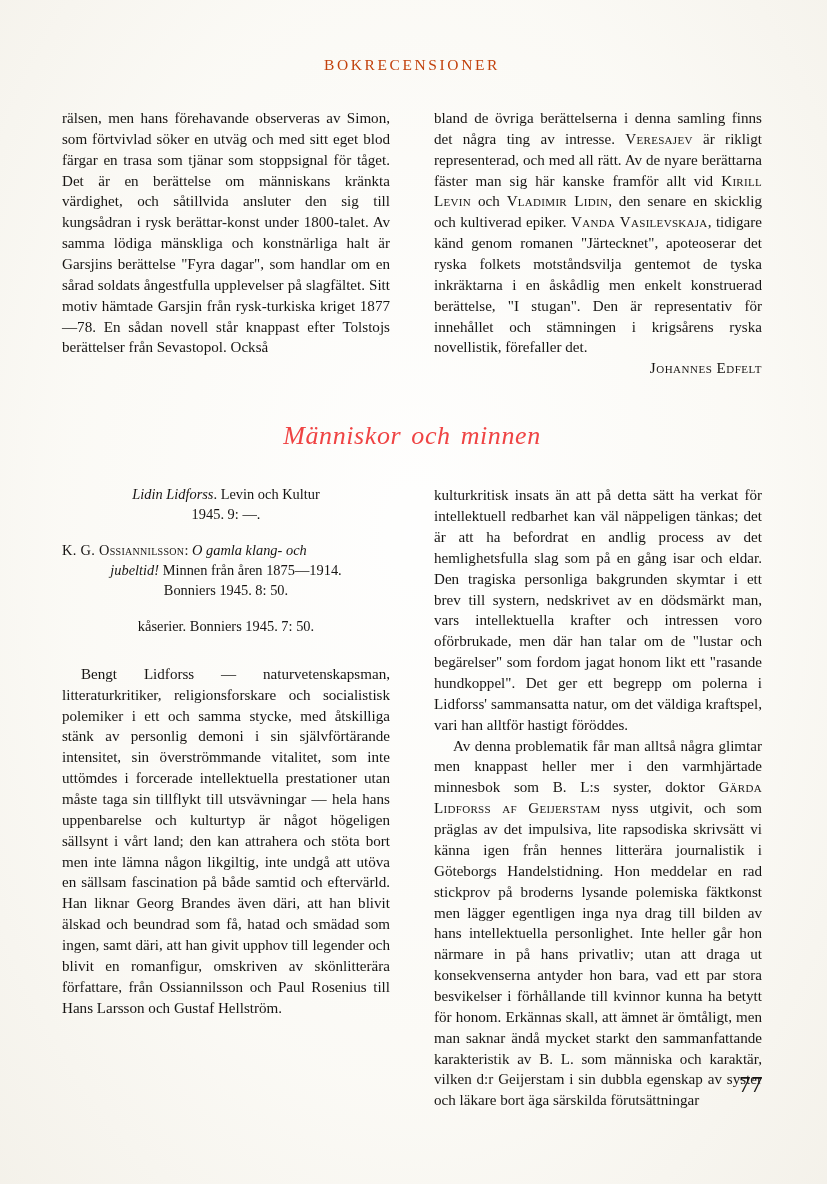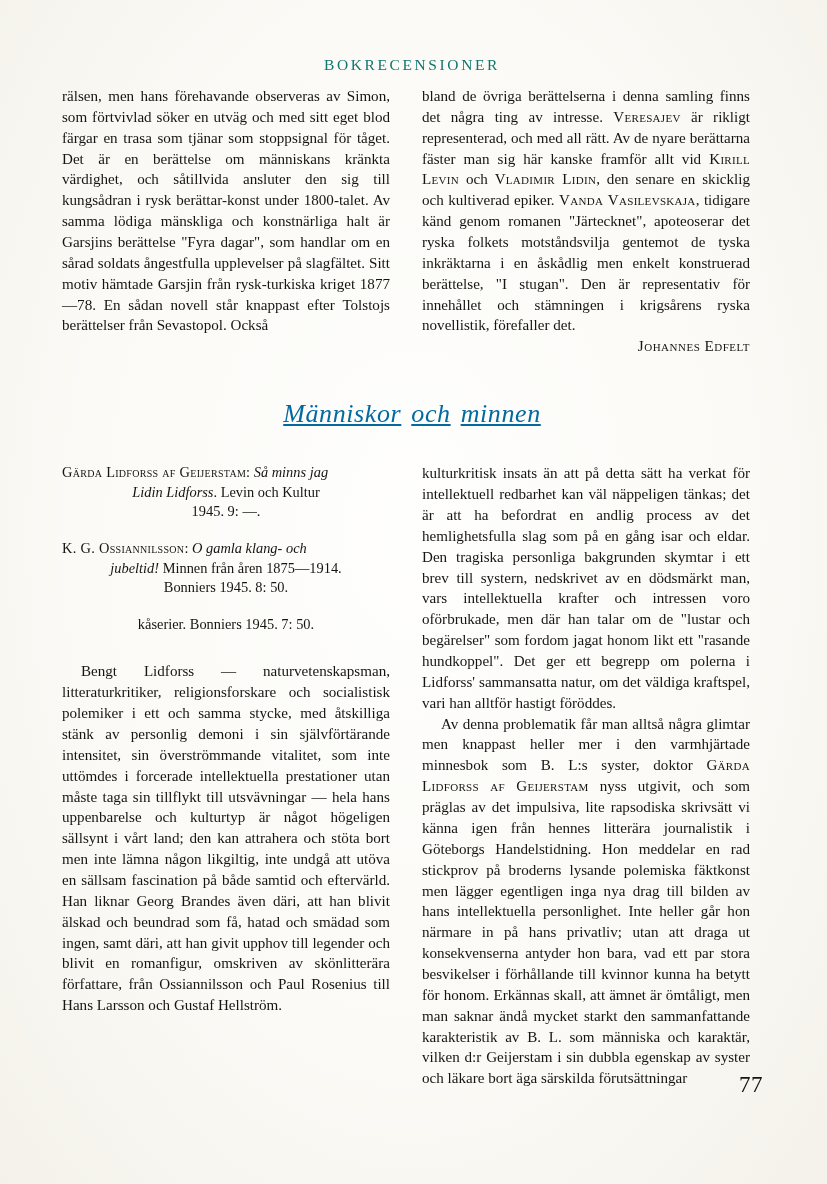--- a/index.html
+++ b/index.html
@@ -33,26 +33,27 @@
     left: 62px;
     top: 56px;
     width: 700px;
   }
 
   .running-head {
     text-align: center;
     font-size: 15.5px;
     letter-spacing: 2.6px;
     font-weight: 400;
-    margin: 0 0 12px 0;
-    color: #0f766e;
+    margin: 0 0 34px 0;
+    color: #c2410c;
   }
 
   .cols {
     display: flex;
+    justify-content: space-between;
     column-gap: 32px;
   }
   .col {
     width: 328px;
   }
 
   p {
     margin: 0;
     font-size: 15.1px;
     line-height: 1.383;
@@ -77,22 +78,21 @@
     letter-spacing: 0.5px;
   }
 
   .section-title {
     text-align: center;
     font-style: italic;
     font-size: 26px;
     font-weight: 400;
     letter-spacing: 0.6px;
     margin: 44px 0 34px 0;
-    color: #0369a1;
-    text-decoration: underline;
+    color: #ef4444;
   }
   .section-title .word { padding: 0 5px; }
 
   .biblio {
     margin-bottom: 17px;
     font-size: 14.4px;
     line-height: 1.36;
     text-align: center;
   }
   .biblio .l1 { text-align: left; }
@@ -130,21 +130,20 @@
 
     <h2 class="section-title">
       <span class="word">Människor</span><span class="word">och</span><span class="word">minnen</span>
     </h2>
 
     <div class="cols">
       <div class="col">
 
         <div>
           <div class="biblio">
-            <div class="l1"><span class="sc">Gärda Lidforss af Geijerstam</span><span>: </span><span class="it">Så minns jag</span></div>
             <div class="l2"><span class="it">Lidin Lidforss</span><span>. Levin och Kultur</span></div>
             <div class="l3"><span>1945. 9: —.</span></div>
           </div>
           <div class="biblio">
             <div class="l1"><span class="sc">K. G. Ossiannilsson</span><span>: </span><span class="it">O gamla klang- och</span></div>
             <div class="l2"><span class="it">jubeltid!</span><span> Minnen från åren 1875—1914.</span></div>
             <div class="l3"><span>Bonniers 1945. 8: 50.</span></div>
           </div>
           <div class="biblio">
             <div class="l2"><span>kåserier. Bonniers 1945. 7: 50.</span></div>

